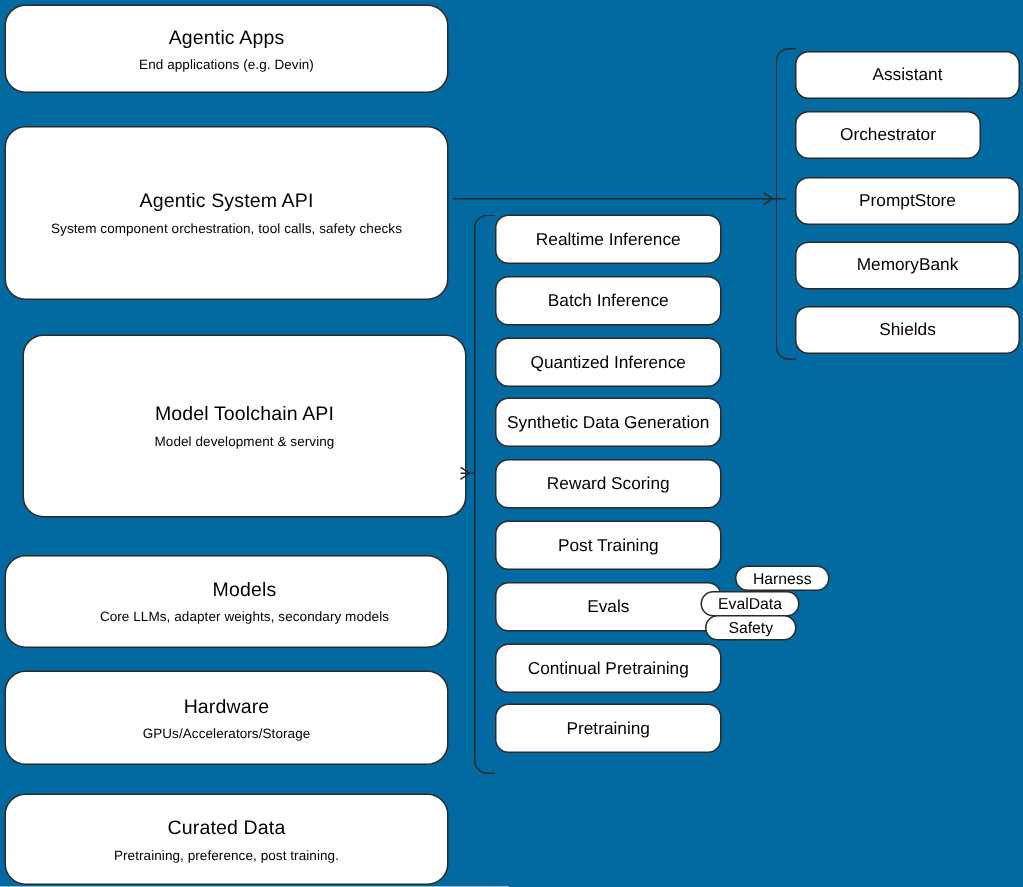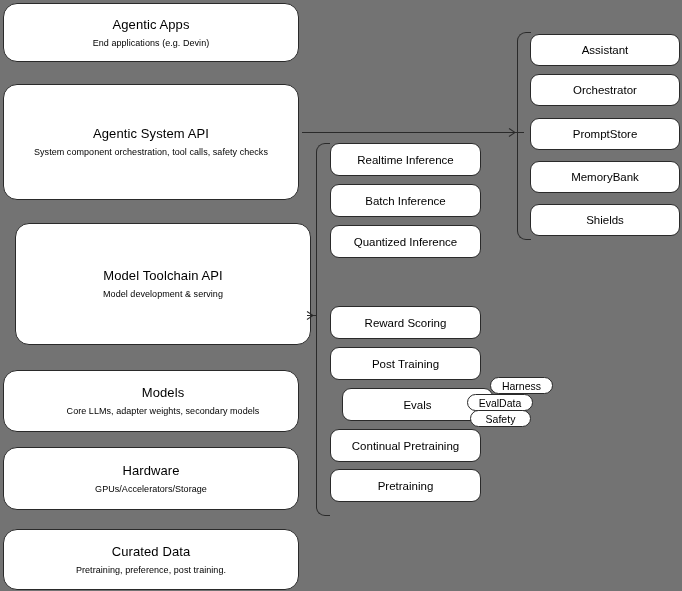--- a/index.html
+++ b/index.html
@@ -8,21 +8,21 @@
     background: #ffffff;
   }
   body {
     font-family: "Liberation Sans", sans-serif;
     color: #000000;
   }
   #canvas {
     position: relative;
     width: 682px;
     height: 591px;
-    background: #737373;
+    background: #0369a1;
     overflow: hidden;
   }
   .box {
     position: absolute;
     box-sizing: border-box;
     border: 1.2px solid #2a2a2a;
     border-radius: 12px;
     background: #ffffff;
     display: flex;
     flex-direction: column;
@@ -153,27 +153,30 @@
 
   <div class="box item-box" style="left:330px; top:143px; width:151px; height:33px;">
     <div class="item-label">Realtime Inference</div>
   </div>
   <div class="box item-box" style="left:330px; top:184px; width:151px; height:33px;">
     <div class="item-label">Batch Inference</div>
   </div>
   <div class="box item-box" style="left:330px; top:225px; width:151px; height:33px;">
     <div class="item-label">Quantized Inference</div>
   </div>
+  <div class="box item-box" style="left:330px; top:265px; width:151px; height:33px;">
+    <div class="item-label">Synthetic Data Generation</div>
+  </div>
   <div class="box item-box" style="left:330px; top:347px; width:151px; height:33px;">
     <div class="item-label">Post Training</div>
   </div>
   <div class="box item-box" style="left:330px; top:306px; width:151px; height:33px;">
     <div class="item-label">Reward Scoring</div>
   </div>
-  <div class="box item-box" style="left:330px; top:388px; width:151px; height:33px;margin-left:12px;">
+  <div class="box item-box" style="left:330px; top:388px; width:151px; height:33px;">
     <div class="item-label">Evals</div>
   </div>
   <div class="box item-box" style="left:330px; top:429px; width:151px; height:33px;">
     <div class="item-label">Continual Pretraining</div>
   </div>
   <div class="box item-box" style="left:330px; top:469px; width:151px; height:33px;">
     <div class="item-label">Pretraining</div>
   </div>
 
   <div class="pill" style="left:490px; top:377px; width:63px; height:17px;">
@@ -182,21 +185,21 @@
   <div class="pill" style="left:467px; top:394px; width:66px; height:17px;">
     <div class="pill-label">EvalData</div>
   </div>
   <div class="pill" style="left:470px; top:410px; width:61px; height:17px;">
     <div class="pill-label">Safety</div>
   </div>
 
   <div class="box item-box" style="left:530px; top:34px; width:150px; height:32px;">
     <div class="item-label">Assistant</div>
   </div>
-  <div class="box item-box" style="left:530px; top:74px; width:150px; height:32px;">
+  <div class="box item-box" style="left:530px; top:74px; width:124px; height:32px;">
     <div class="item-label">Orchestrator</div>
   </div>
   <div class="box item-box" style="left:530px; top:118px; width:150px; height:32px;text-align:center;">
     <div class="item-label">PromptStore</div>
   </div>
   <div class="box item-box" style="left:530px; top:204px; width:150px; height:32px;">
     <div class="item-label">Shields</div>
   </div>
   <div class="box item-box" style="left:530px; top:161px; width:150px; height:32px;">
     <div class="item-label">MemoryBank</div>

